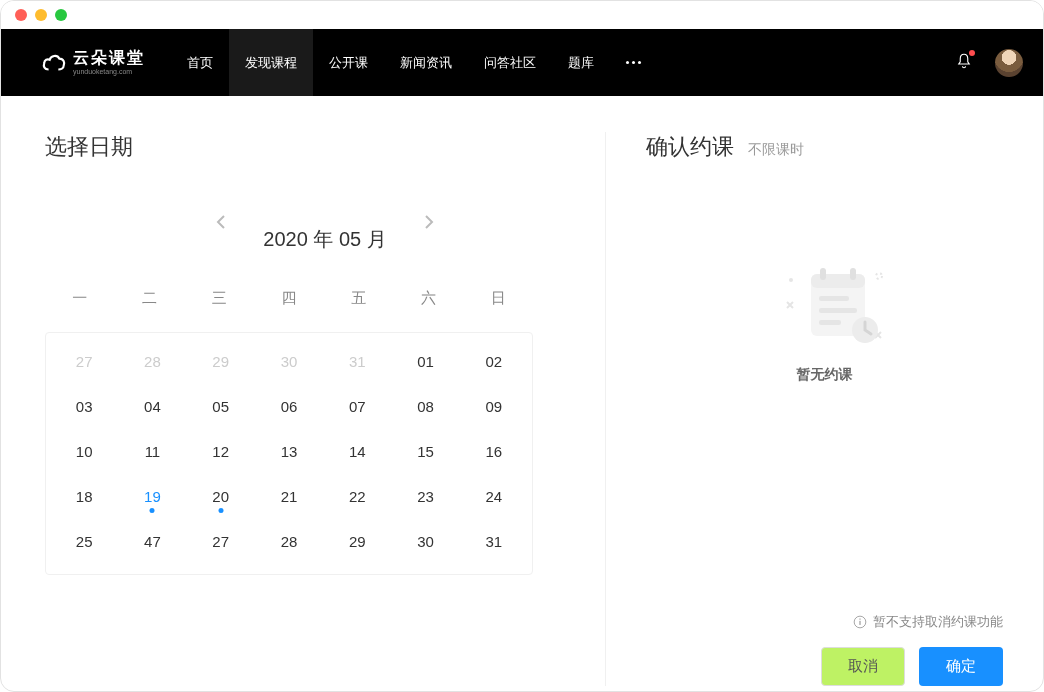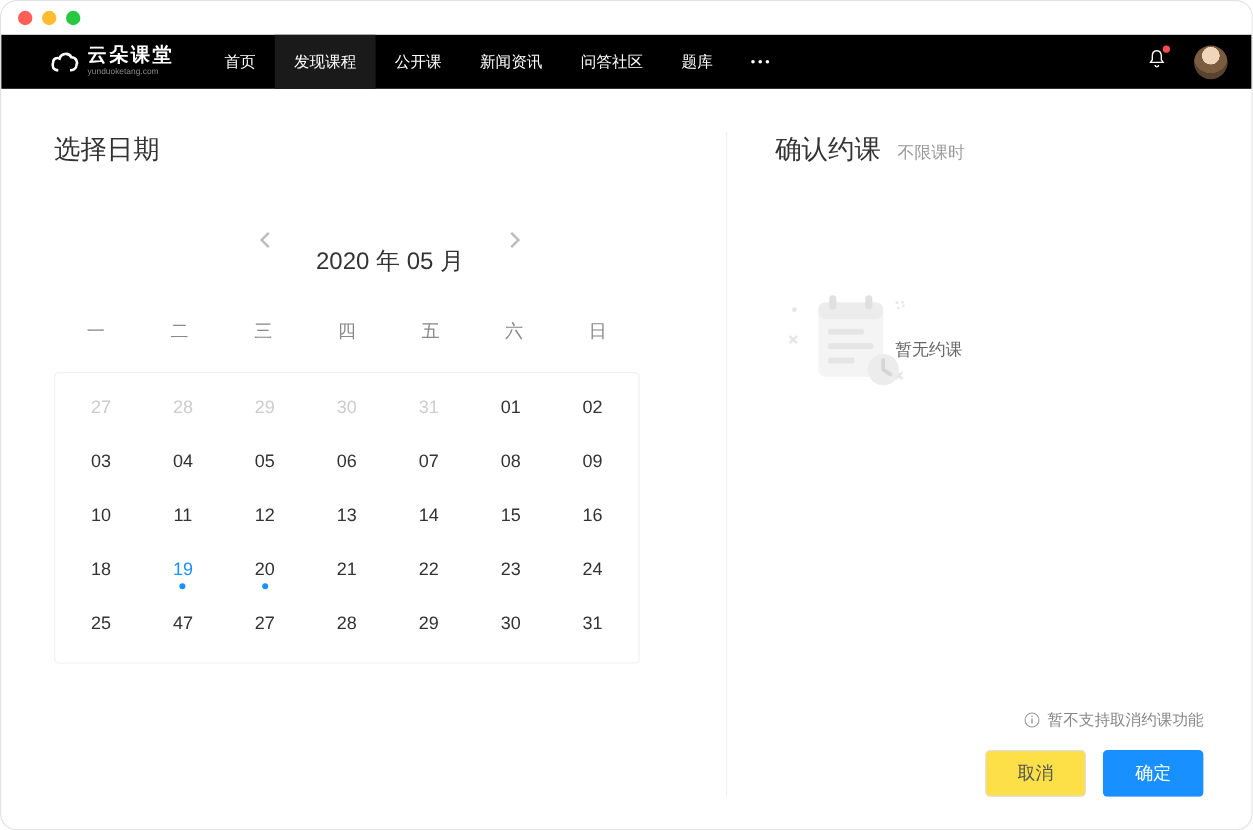--- a/index.html
+++ b/index.html
@@ -23,21 +23,21 @@
       padding-left: 14px;
       gap: 8px;
       background: #fff;
     }
     .dot { width: 12px; height: 12px; border-radius: 50%; }
     .dot.red { background: #ff5f57; }
     .dot.yellow { background: #febc2e; }
     .dot.green { background: #28c840; }
 
     .navbar {
-      height: 45px;
+      height: 67px;
       background: #000;
       display: flex;
       align-items: center;
       padding: 0 20px 0 40px;
       color: #fff;
     }
     .logo {
       display: flex;
       align-items: center;
       gap: 6px;
@@ -93,29 +93,29 @@
     }
     .day .dot-ind {
       position:absolute; bottom:6px; left:50%; transform:translateX(-50%);
       width:5px; height:5px; border-radius:50%; background:#1890ff;
     }
 
     .right-head { display:flex; align-items:baseline; gap:14px; margin-bottom:60px; }
     .right-title { font-size:22px; color:#333; font-weight:500; }
     .right-sub { font-size:14px; color:#999; }
 
-    .empty { flex:0 0 auto; display:flex; align-items:center; margin-top:40px; }
+    .empty { flex:0 0 auto; display:flex; flex-direction:column; align-items:center; margin-top:40px;font-weight:bold; }
     .empty-illus { position:relative; width:100px; height:80px; margin-bottom:24px; }
     .empty-text { font-size:14px; color:#666; }
 
     .right-footer { margin-top:auto; padding-top:20px; }
     .notice { display:flex; align-items:center; justify-content:flex-end; gap:6px; color:#888; font-size:13px; margin-bottom:16px; }
     .actions { display:flex; justify-content:flex-end; gap:14px; }
     .btn { padding: 9px 26px; font-size:15px; border-radius:4px; cursor:pointer; border:1px solid transparent; }
-    .btn-default { background:#fde047; border-color:#ddd; color:#555; }
+    .btn-default { background:#bef264; border-color:#ddd; color:#555; }
     .btn-primary { background:#1890ff; color:#fff; }
   </style>
 </head>
 <body>
 
 <div class="window">
   <div class="titlebar">
     <div class="dot red"></div>
     <div class="dot yellow"></div>
     <div class="dot green"></div>

